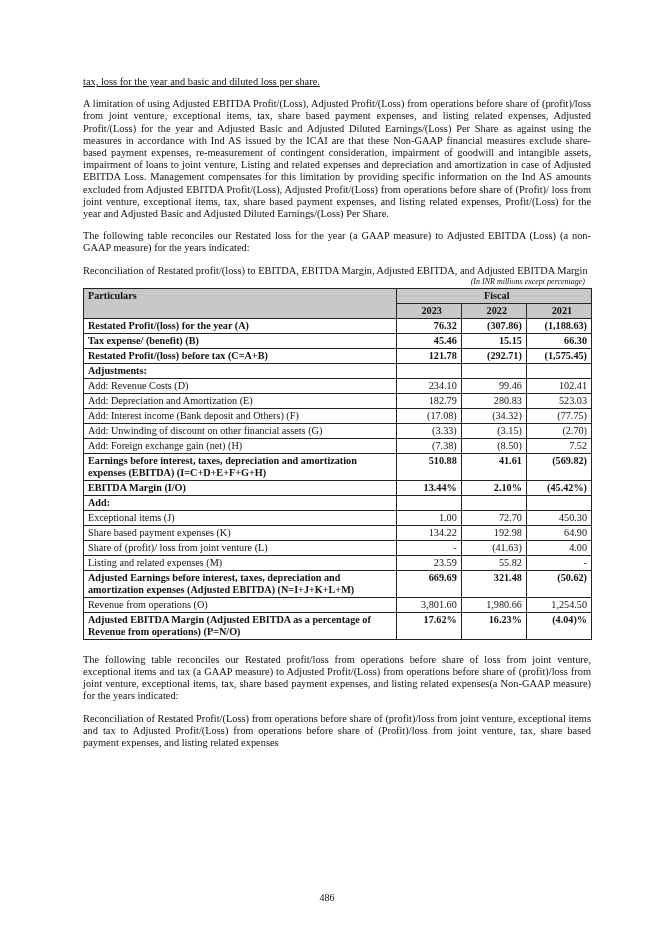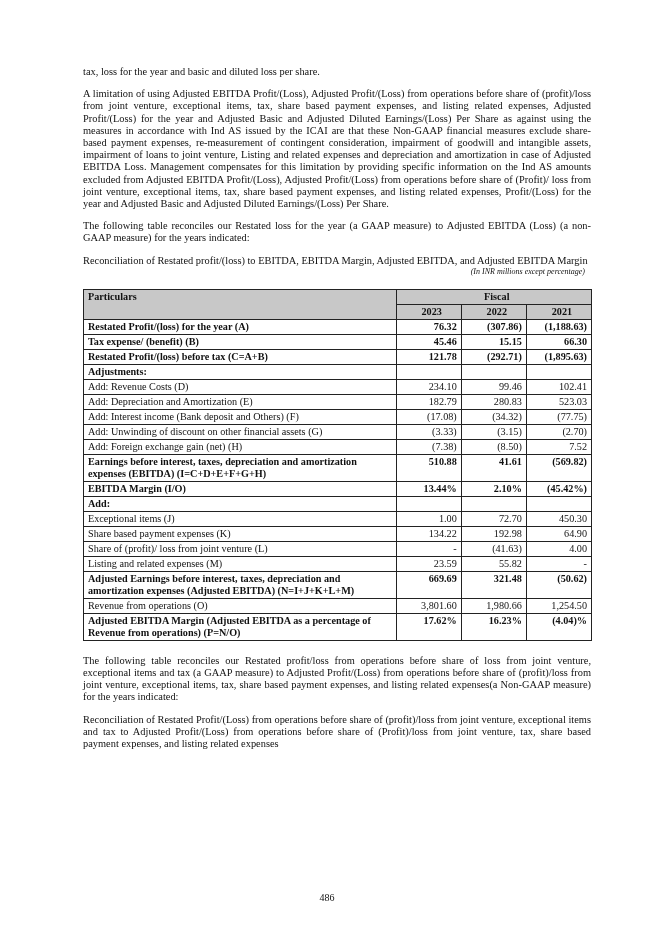--- a/index.html
+++ b/index.html
@@ -1,24 +1,24 @@
 <!DOCTYPE html>
 <html><head>
 <meta charset="utf-8">
 <style>
   html, body { margin: 0; padding: 0; background: #ffffff; }
   body { width: 670px; height: 947px; position: relative; overflow: hidden;
          font-family: "Liberation Serif", serif; color: #111; }
   .page { position: absolute; left: 83px; top: 60px; width: 508px; }
   p { margin: 0; font-size: 10.4px; line-height: 12.2px; text-align: justify; }
-  .first { margin-top: 6px; }
+  .first { margin-top: 16px; text-decoration: underline; }
   .gap { margin-top: 10px; }
   .ital { }
   .unit { font-size: 8px; font-style: italic; text-align: right; padding-right: 6px; line-height: 10px; }
-  table { border-collapse: collapse; width: 509px; margin-top: 12px; font-size: 10.2px; table-layout: fixed; }
+  table { border-collapse: collapse; width: 509px; margin-top: 1px; font-size: 10.2px; table-layout: fixed; }
   td, th { border: 1px solid #222; padding: 1px 4px; line-height: 12px; vertical-align: top; }
   th { background: #c8c8c8; font-weight: bold; }
   th.left { text-align: left; }
   th.center { text-align: center; padding-left: 10px; }
   td.num { text-align: right; }
   tr.bold td { font-weight: bold; }
   .col1 { width: 312px; }
   .colY { width: 65px; }
   .pagenum { position: absolute; left: 0; width: 654px; top: 892px; text-align: center; font-size: 10px; }
 </style>
@@ -60,21 +60,21 @@
         <tr class="bold">
           <td>Tax expense/ (benefit) (B)</td>
           <td class="num">45.46</td>
           <td class="num">15.15</td>
           <td class="num">66.30</td>
         </tr>
         <tr class="bold">
           <td>Restated Profit/(loss) before tax (C=A+B)</td>
           <td class="num">121.78</td>
           <td class="num">(292.71)</td>
-          <td class="num">(1,895.63)</td>
+          <td class="num">(1,575.45)</td>
         </tr>
         <tr class="bold">
           <td>Adjustments:</td>
           <td class="num"></td>
           <td class="num"></td>
           <td class="num"></td>
         </tr>
         <tr>
           <td>Add: Revenue Costs (D)</td>
           <td class="num">234.10</td>

